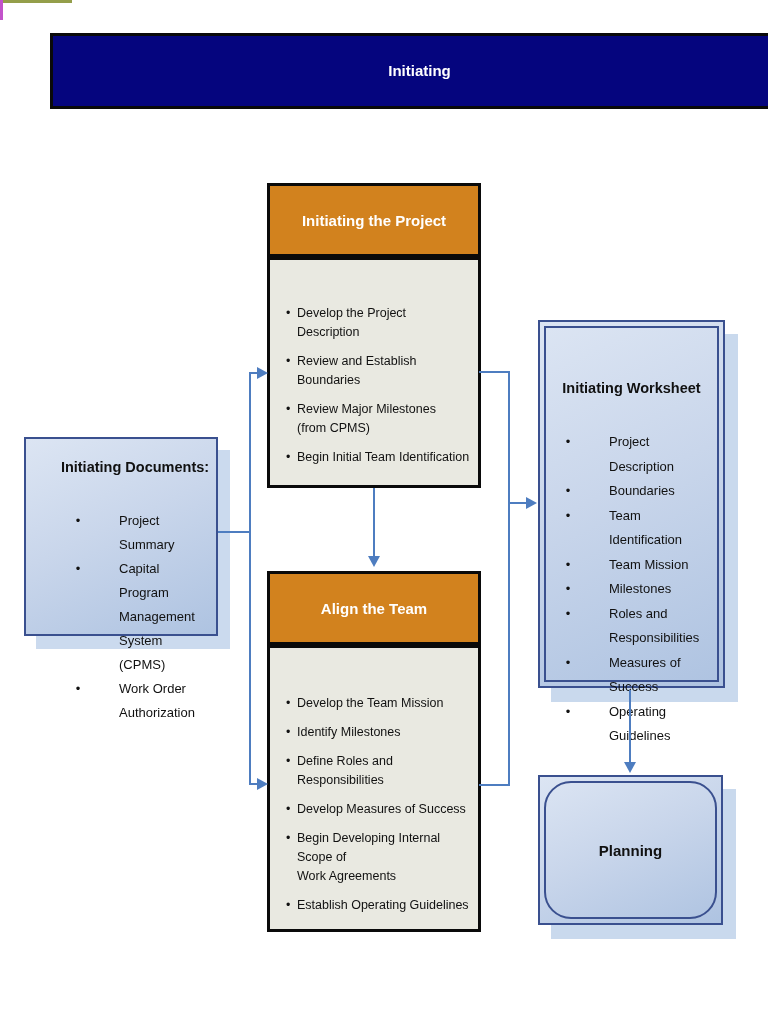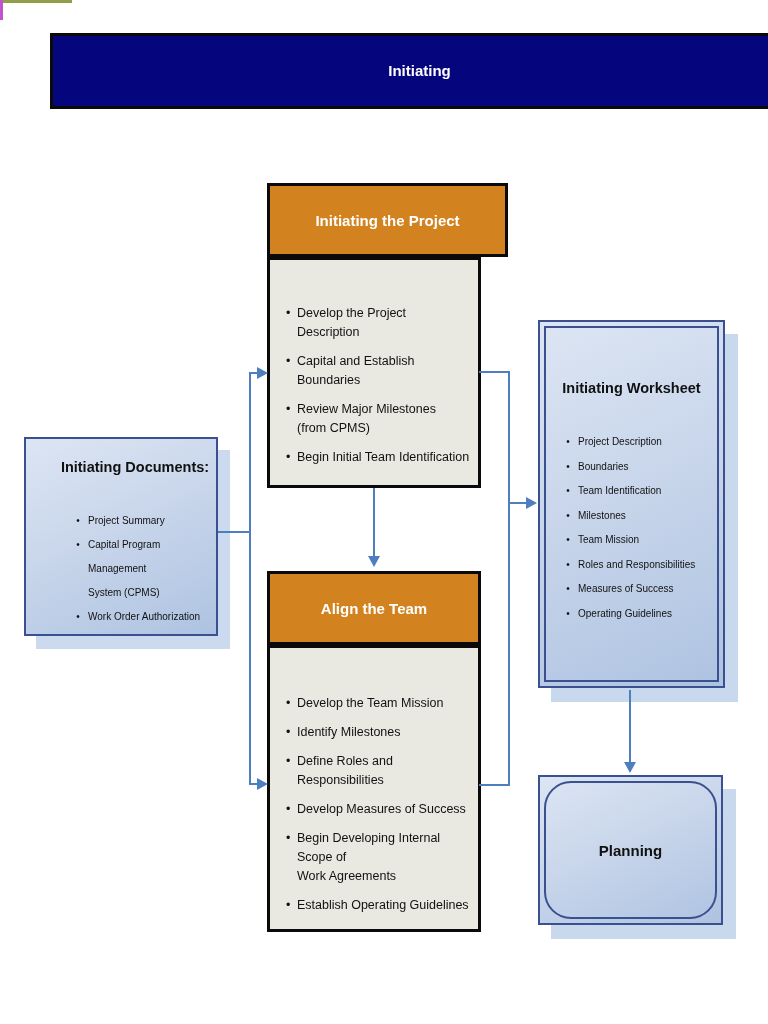--- a/index.html
+++ b/index.html
@@ -32,21 +32,21 @@
   .proc-header {
     background:#D2821E;
     border:3px solid #0A0A0A;
     display:flex; align-items:center; justify-content:center;
     color:#ffffff; font-weight:bold; font-size:15px;
   }
   .proc-body {
     background:#E9E9E1;
     border:3px solid #0A0A0A;
   }
-  .ip-header { left:267px; top:183px; width:241px; height:74px; }
+  .ip-header { left:267px; top:183px; width:214px; height:74px; }
   .ip-body   { left:267px; top:257px; width:214px; height:231px; padding:44px 8px 0 16px; }
   .at-header { left:267px; top:571px; width:214px; height:74px; }
   .at-body   { left:267px; top:645px; width:214px; height:287px; padding:46px 8px 0 16px; }
 
   .proc-list .li {
     display:flex; margin-bottom:10px;
     font-size:12.5px; line-height:19px;
   }
   .proc-list .dot { width:11px; flex:0 0 11px; }
   .proc-list .dot::before { content:"•"; }
@@ -55,21 +55,21 @@
   
   .artifact {
     background:linear-gradient(155deg, #DCE5F3 0%, #C9D6EB 45%, #AEC3E1 100%);
     border:2px solid #3A508F;
   }
   .shadowed { box-shadow:12px 13px 0 0 #CBDAEE;padding-left:28px; }
   .docs-box { left:24px; top:437px; width:194px; height:199px; }
   .docs-title { margin-top:20px; text-align:center; font-weight:bold; font-size:14.5px; }
   .art-list { margin-top:34px; }
   .art-list .li {
-    display:flex; font-size:10px; line-height:24px;
+    display:flex; font-size:13px; line-height:24px;gap:31px;
   }
   .art-list .dot { flex:0 0 20px; text-align:center; }
   .art-list .dot::before { content:"•"; }
   .docs-box .art-list { padding-left:14px; padding-right:4px; }
 
   .dbl-border { padding:4px; }
   .dbl-inner {
     width:100%; height:100%;
     border:2px solid #3A508F;
   }
@@ -111,21 +111,21 @@
   <span>Initiating the Project</span>
 </div>
 <div class="abs proc-body ip-body">
   <div class="proc-list">
       <div class="li">
         <span class="dot"></span>
         <span class="li-text">Develop the Project Description</span>
       </div>
       <div class="li">
         <span class="dot"></span>
-        <span class="li-text">Capital and Establish Boundaries</span>
+        <span class="li-text">Review and Establish Boundaries</span>
       </div>
       <div class="li">
         <span class="dot"></span>
         <span class="li-text">Review Major Milestones
 (from CPMS)</span>
       </div>
       <div class="li">
         <span class="dot"></span>
         <span class="li-text">Begin Initial Team Identification</span>
       </div>
@@ -195,25 +195,25 @@
         <div class="li">
           <span class="dot"></span>
           <span class="li-text">Boundaries</span>
         </div>
         <div class="li">
           <span class="dot"></span>
           <span class="li-text">Team Identification</span>
         </div>
         <div class="li">
           <span class="dot"></span>
+          <span class="li-text">Team Mission</span>
+        </div>
+        <div class="li">
+          <span class="dot"></span>
           <span class="li-text">Milestones</span>
-        </div>
-        <div class="li">
-          <span class="dot"></span>
-          <span class="li-text">Team Mission</span>
         </div>
         <div class="li">
           <span class="dot"></span>
           <span class="li-text">Roles and Responsibilities</span>
         </div>
         <div class="li">
           <span class="dot"></span>
           <span class="li-text">Measures of Success</span>
         </div>
         <div class="li">

